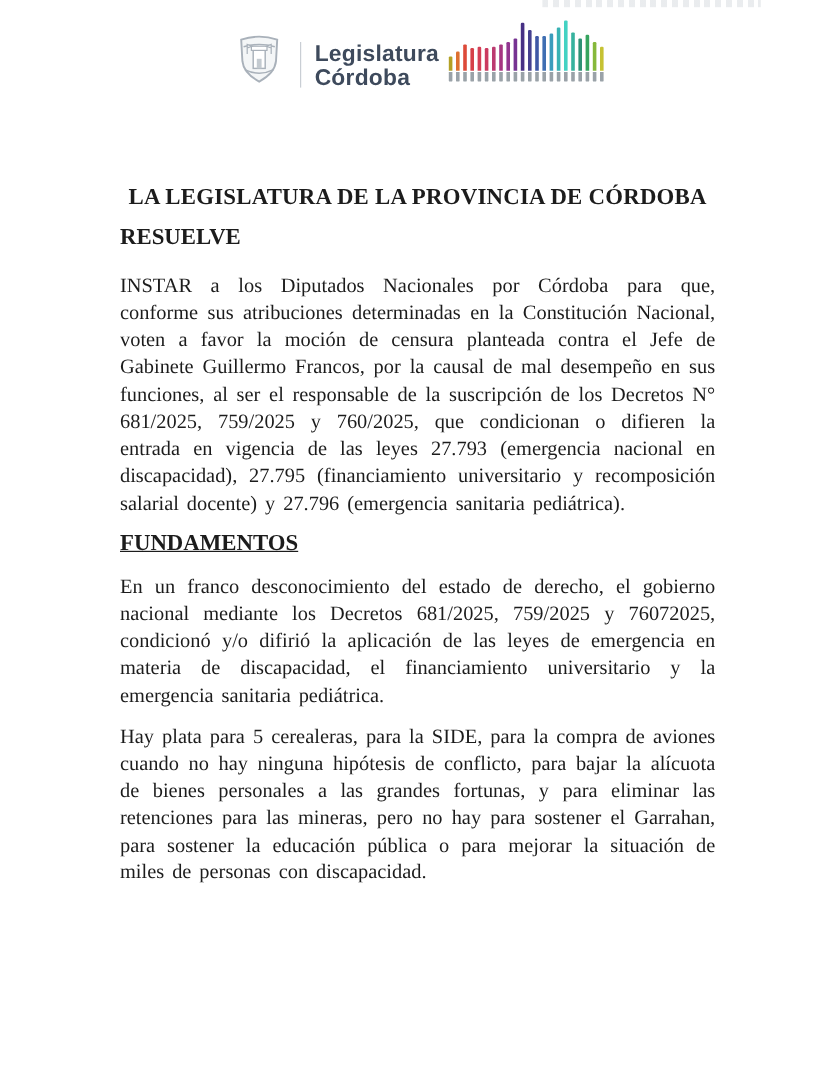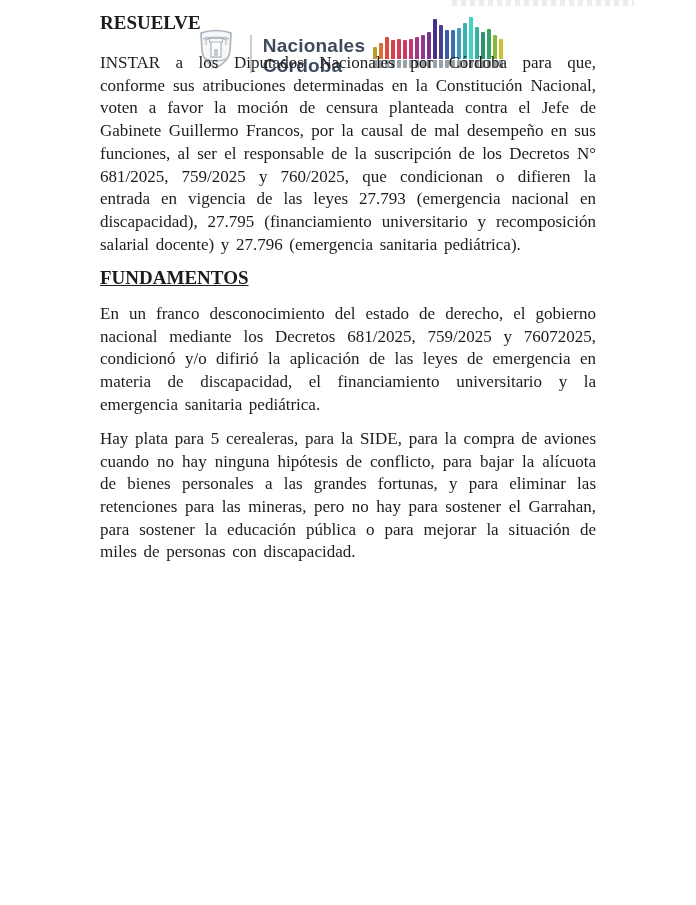--- a/index.html
+++ b/index.html
@@ -130,21 +130,21 @@
       <rect x="16.5" y="13.5" width="13" height="3.5" stroke="#a9b1ba" stroke-width="1" fill="#ffffff"></rect>
       <rect x="21" y="24" width="4" height="8" fill="#c3cad0"></rect>
       <path d="M13 20 L13 12 L17 13.5 L13 15" stroke="#a9b1ba" stroke-width="1" fill="#eef1f3"></path>
       <path d="M33 20 L33 12 L29 13.5 L33 15" stroke="#a9b1ba" stroke-width="1" fill="#eef1f3"></path>
       <path d="M11 33 Q23 39 35 33" stroke="#a9b1ba" stroke-width="1.2" fill="none"></path>
     </svg>
 
     <div class="logo-divider"></div>
 
     <div class="brand-text" style="color: rgb(62, 74, 92);">
-      <div>Nacionales</div>
+      <div>Legislatura</div>
       <div>Córdoba</div>
     </div>
 
     <div class="logo-bars">
         <div class="bar">
           <div class="bar-color" style="height: 12px; background: rgb(179, 161, 37);"></div>
           <div class="bar-base" style="height: 8px; background: rgb(154, 162, 168);"></div>
         </div>
         <div class="bar">
           <div class="bar-color" style="height: 16px; background: rgb(221, 112, 48);"></div>
@@ -227,20 +227,21 @@
           <div class="bar-base" style="height: 8px; background: rgb(154, 162, 168);"></div>
         </div>
         <div class="bar">
           <div class="bar-color" style="height: 20px; background: rgb(198, 194, 51);"></div>
           <div class="bar-base" style="height: 8px; background: rgb(154, 162, 168);"></div>
         </div>
       </div>
   </header>
 
   <main class="doc" style="color: rgb(28, 28, 28);">
+    <h1 class="doc-title">LA LEGISLATURA DE LA PROVINCIA DE CÓRDOBA</h1>
 
     <h2 class="section-heading heading-resuelve">RESUELVE</h2>
 
     <section>
 
         <p>INSTAR a los Diputados Nacionales por Córdoba para que, conforme sus atribuciones determinadas en la Constitución Nacional, voten a favor la moción de censura planteada contra el Jefe de Gabinete Guillermo Francos, por la causal de mal desempeño en sus funciones, al ser el responsable de la suscripción de los Decretos N° 681/2025, 759/2025 y 760/2025, que condicionan o difieren la entrada en vigencia de las leyes 27.793 (emergencia nacional en discapacidad), 27.795 (financiamiento universitario y recomposición salarial docente) y 27.796 (emergencia sanitaria pediátrica).</p>
       </section>
 
     <h2 class="section-heading heading-fundamentos">FUNDAMENTOS</h2>
 

